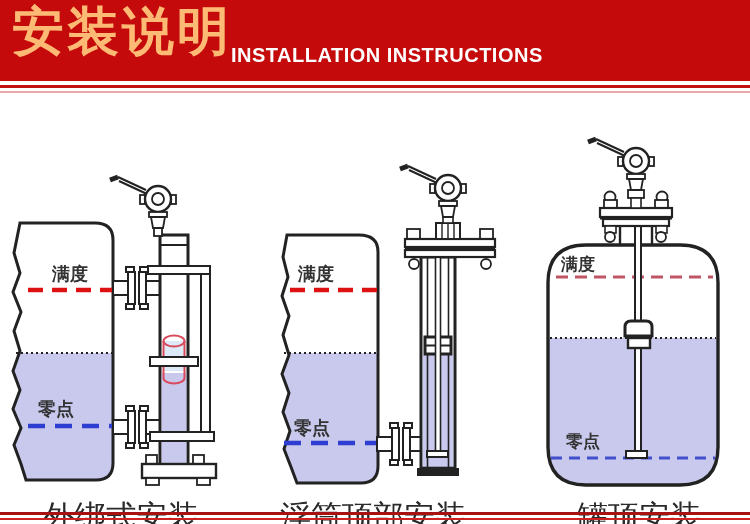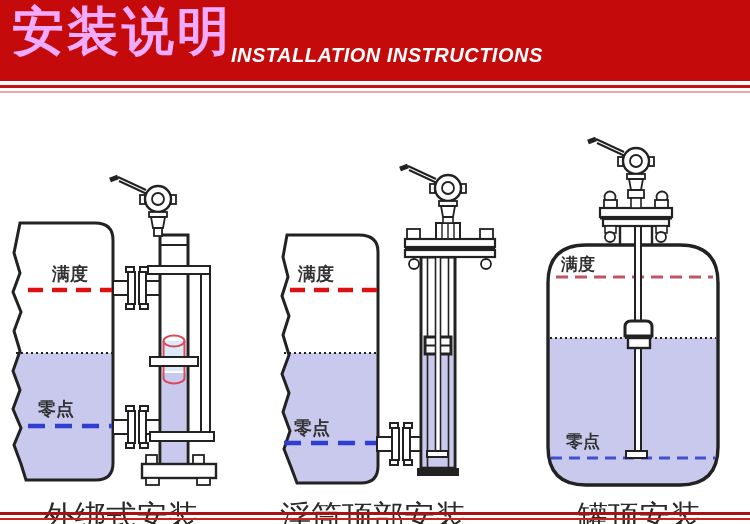--- a/index.html
+++ b/index.html
@@ -1,23 +1,23 @@
 <!DOCTYPE html>
 <html><head>
 <meta charset="utf-8">
 <style>
   html,body{margin:0;padding:0;background:#fff;}
   .page{position:relative;width:750px;height:524px;background:#ffffff;overflow:hidden;
         font-family:"Liberation Sans","DejaVu Sans",sans-serif;}
   
   .banner{position:absolute;left:0;top:0;width:750px;height:81px;background:#c40a0a;}
-  .banner h1{position:absolute;left:12px;top:2px;margin:0;color:#f0abfc;
+  .banner h1{position:absolute;left:12px;top:2px;margin:0;color:#fdba74;
              font-size:52px;font-weight:bold;letter-spacing:3px;line-height:1.15;}
   .banner .en{position:absolute;left:231px;top:44px;color:#ffffff;font-size:20px;
-              font-weight:bold;font-style:italic;letter-spacing:0.5px;white-space:nowrap;}
+              font-weight:bold;letter-spacing:0.5px;white-space:nowrap;}
   .rule-red{position:absolute;left:0;top:85px;width:750px;height:3px;background:#c41010;}
   .rule-pink{position:absolute;left:0;top:91px;width:750px;height:2px;background:#eaa9a9;}
   
   .foot-a{position:absolute;left:0;top:512px;width:750px;height:3px;background:#a81212;}
   .foot-b{position:absolute;left:0;top:518px;width:750px;height:2px;background:#cc2222;}
   
   .fig{position:absolute;top:85px;width:250px;height:420px;margin-top:40px;}
   .fig1{left:0;} .fig2{left:250px;} .fig3{left:500px;}
   svg{display:block;}
   svg text{font-family:"Liberation Sans","DejaVu Sans",sans-serif;}

